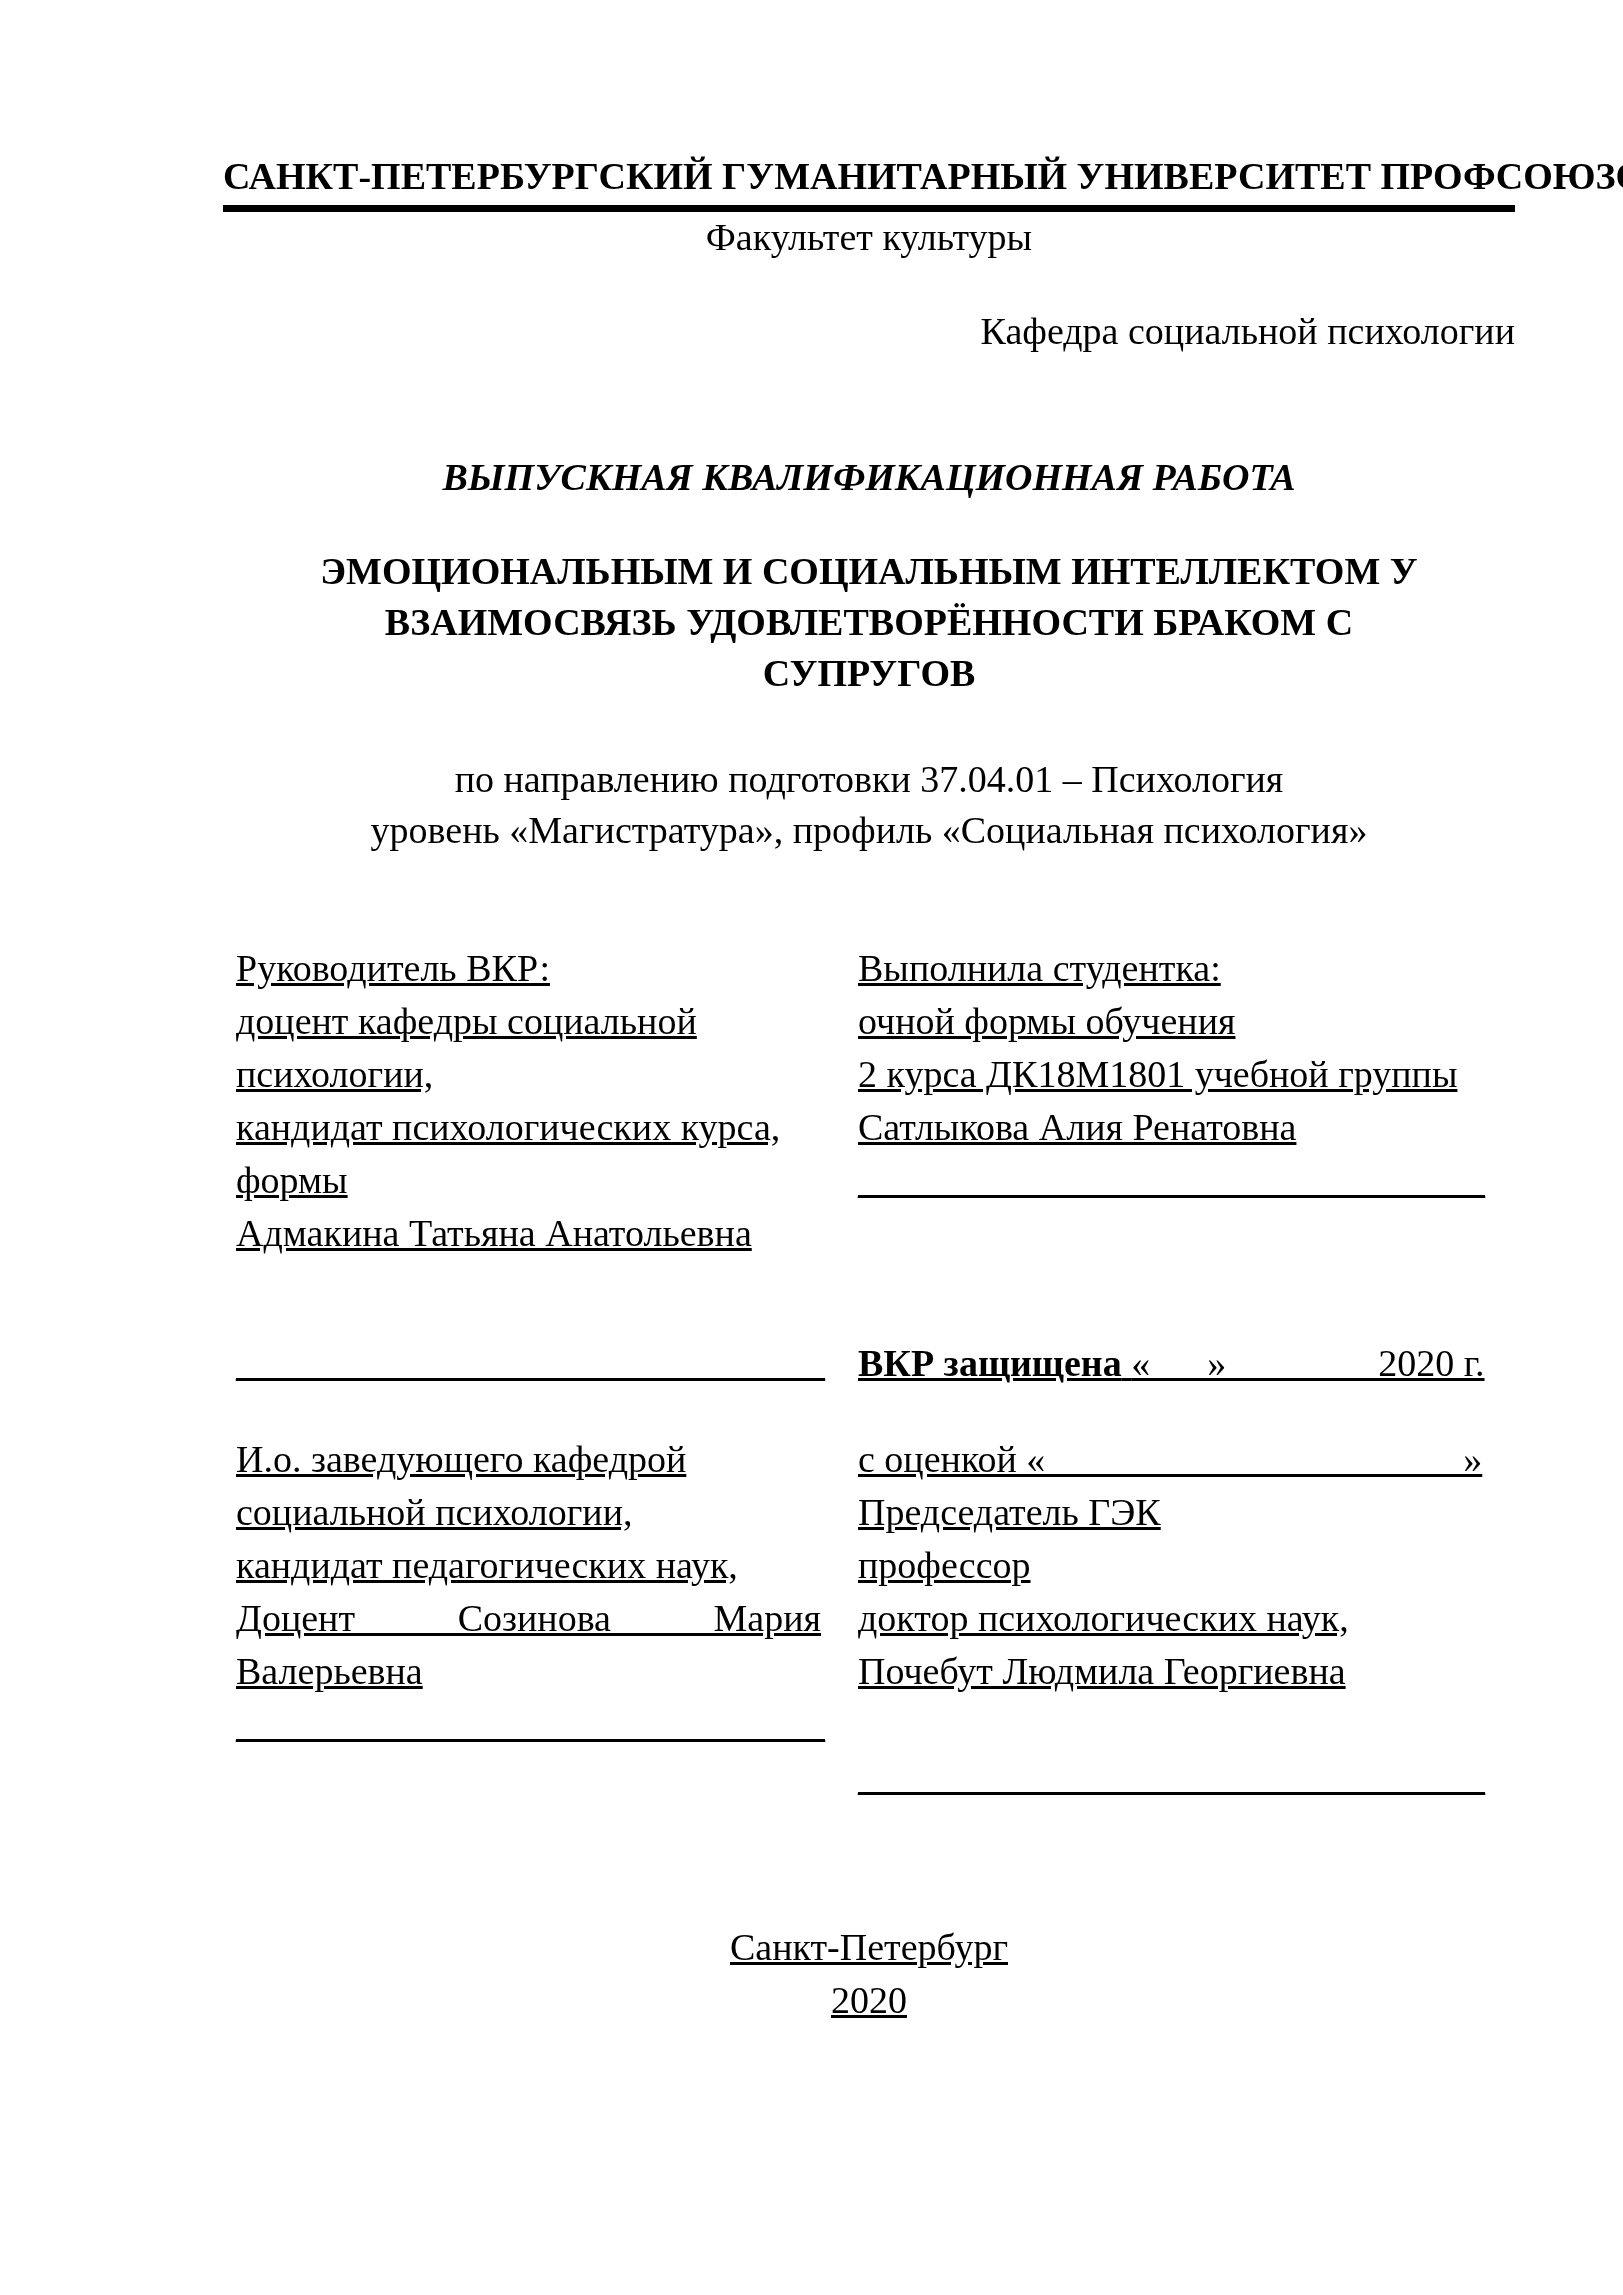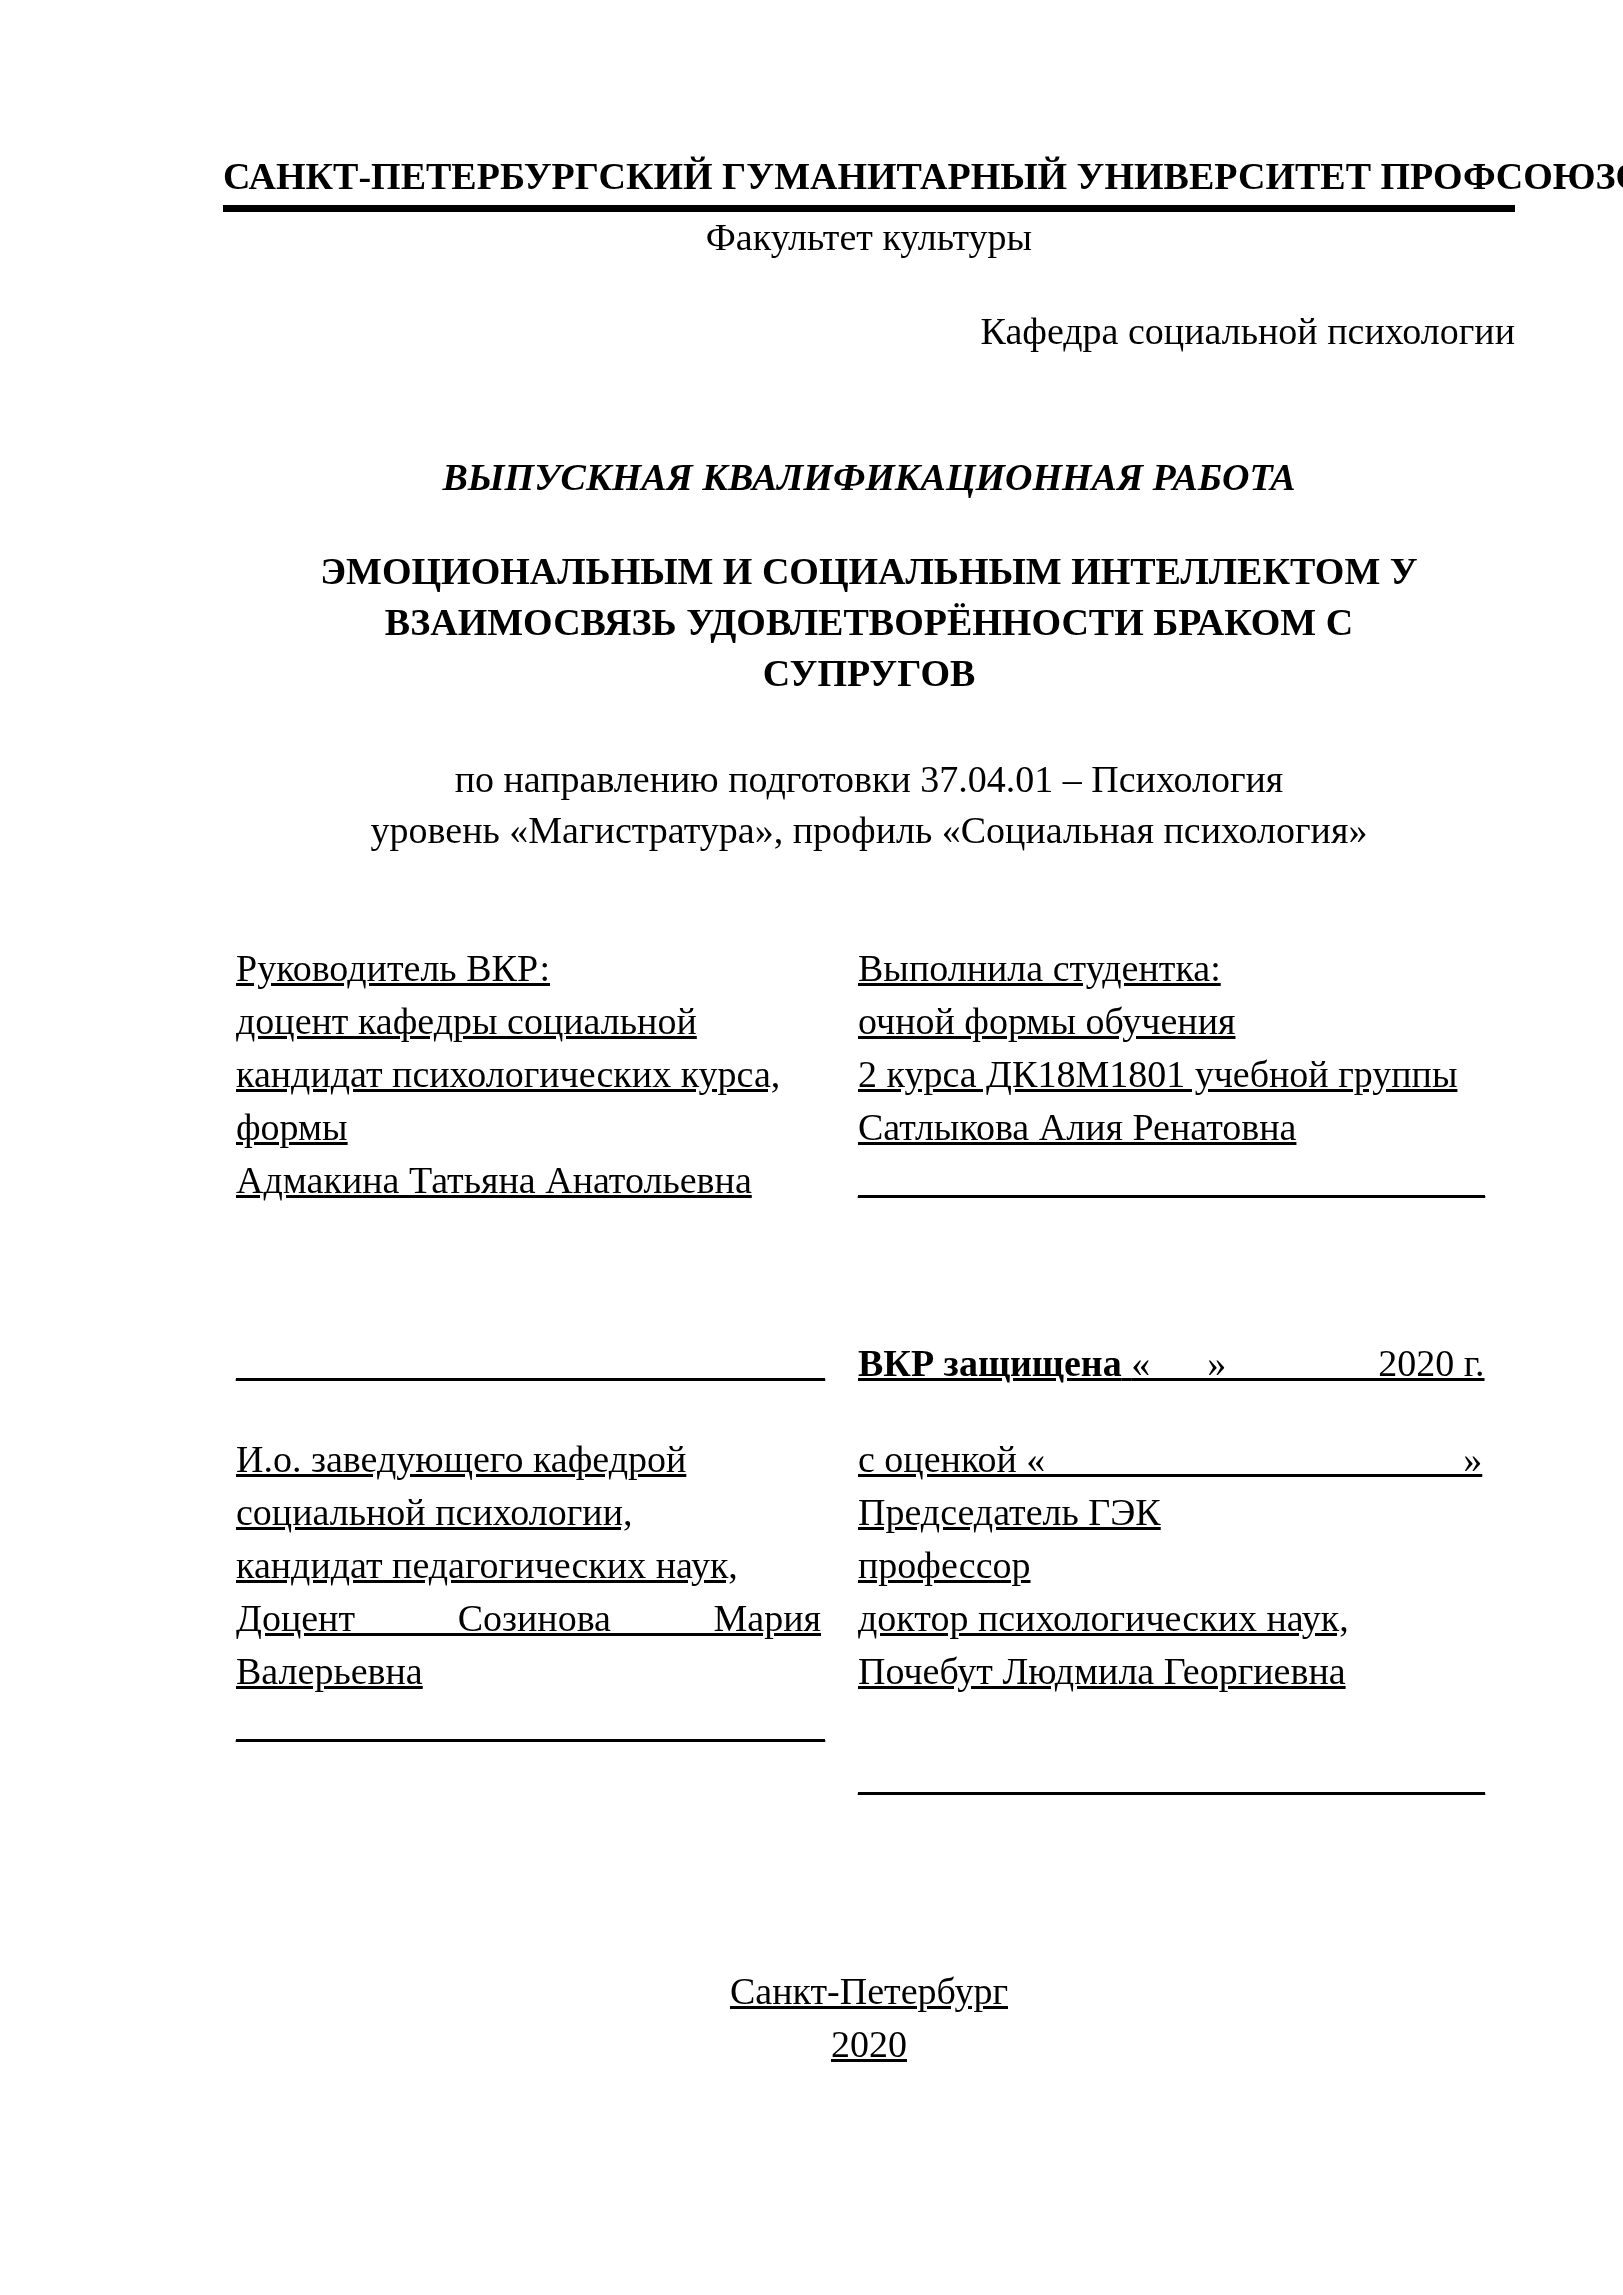--- a/index.html
+++ b/index.html
@@ -45,20 +45,21 @@
   </div>
 
   <div class="abs c" style="left:223px;top:754px;width:1292px;">
     <div class="tl nw">по направлению подготовки 37.04.01 – Психология</div>
     <div class="tl nw">уровень «Магистратура», профиль «Социальная психология»</div>
   </div>
 
   <div class="abs" style="left:236px;top:942px;width:585px;">
     <div class="ln">Руководитель ВКР:</div>
     <div class="ln">доцент кафедры социальной</div>
+    <div class="ln">психологии,</div>
     <div class="ln">кандидат психологических курса,</div>
     <div class="ln">формы</div>
     <div class="ln">Адмакина Татьяна Анатольевна</div>
   </div>
 
   <div class="abs" style="left:858px;top:942px;width:638px;">
     <div class="ln">Выполнила студентка:</div>
     <div class="ln">очной формы обучения</div>
     <div class="ln">2 курса ДК18М1801 учебной группы</div>
     <div class="ln">Сатлыкова Алия Ренатовна</div>
@@ -86,18 +87,18 @@
     <div class="ln">с оценкой «______________________»</div>
     <div class="ln">Председатель ГЭК</div>
     <div class="ln">профессор</div>
     <div class="ln">доктор психологических наук,</div>
     <div class="ln">Почебут Людмила Георгиевна</div>
     <div class="ln"></div>
     <div class="ln">_________________________________</div>
   </div>
 
   <div class="abs c" style="left:223px;top:1921px;width:1292px;">
-    <div class="ln" style="white-space:nowrap;margin-top:44px;">Санкт-Петербург</div>
+    <div class="ln" style="white-space:nowrap;">Санкт-Петербург</div>
     <div class="ln" style="white-space:nowrap;">2020</div>
   </div>
 
 </div>
 
 
 </body></html>

